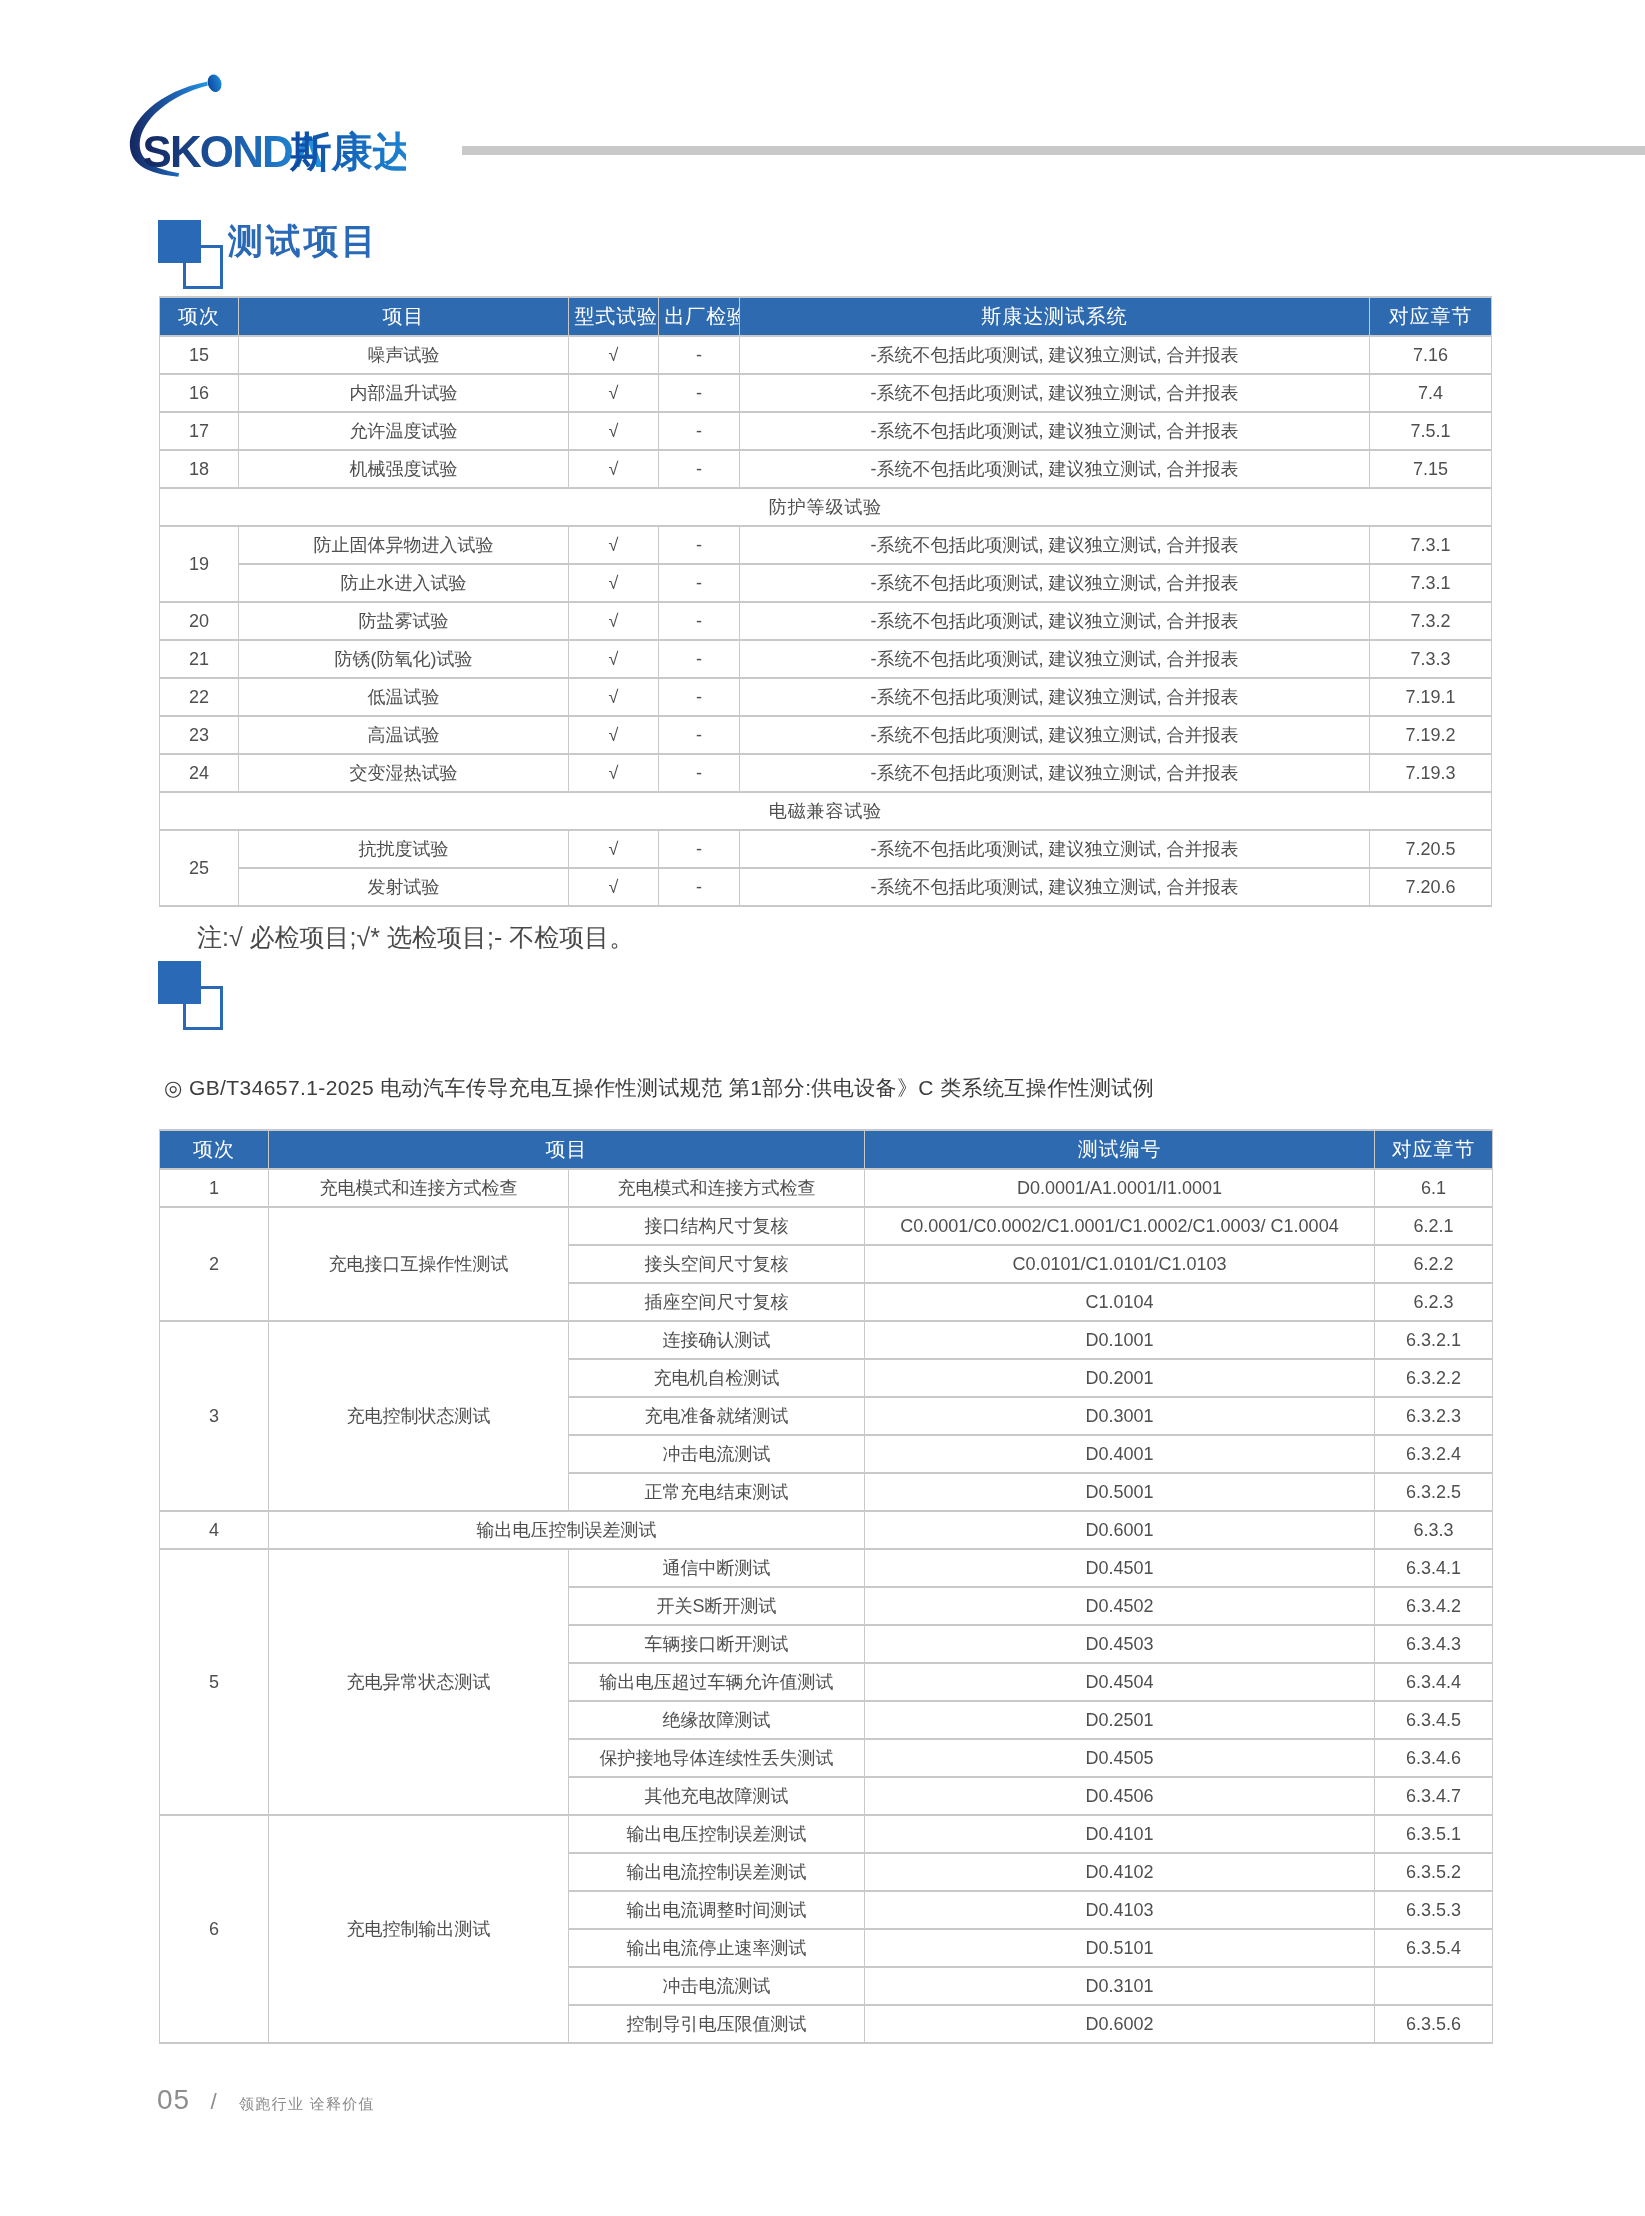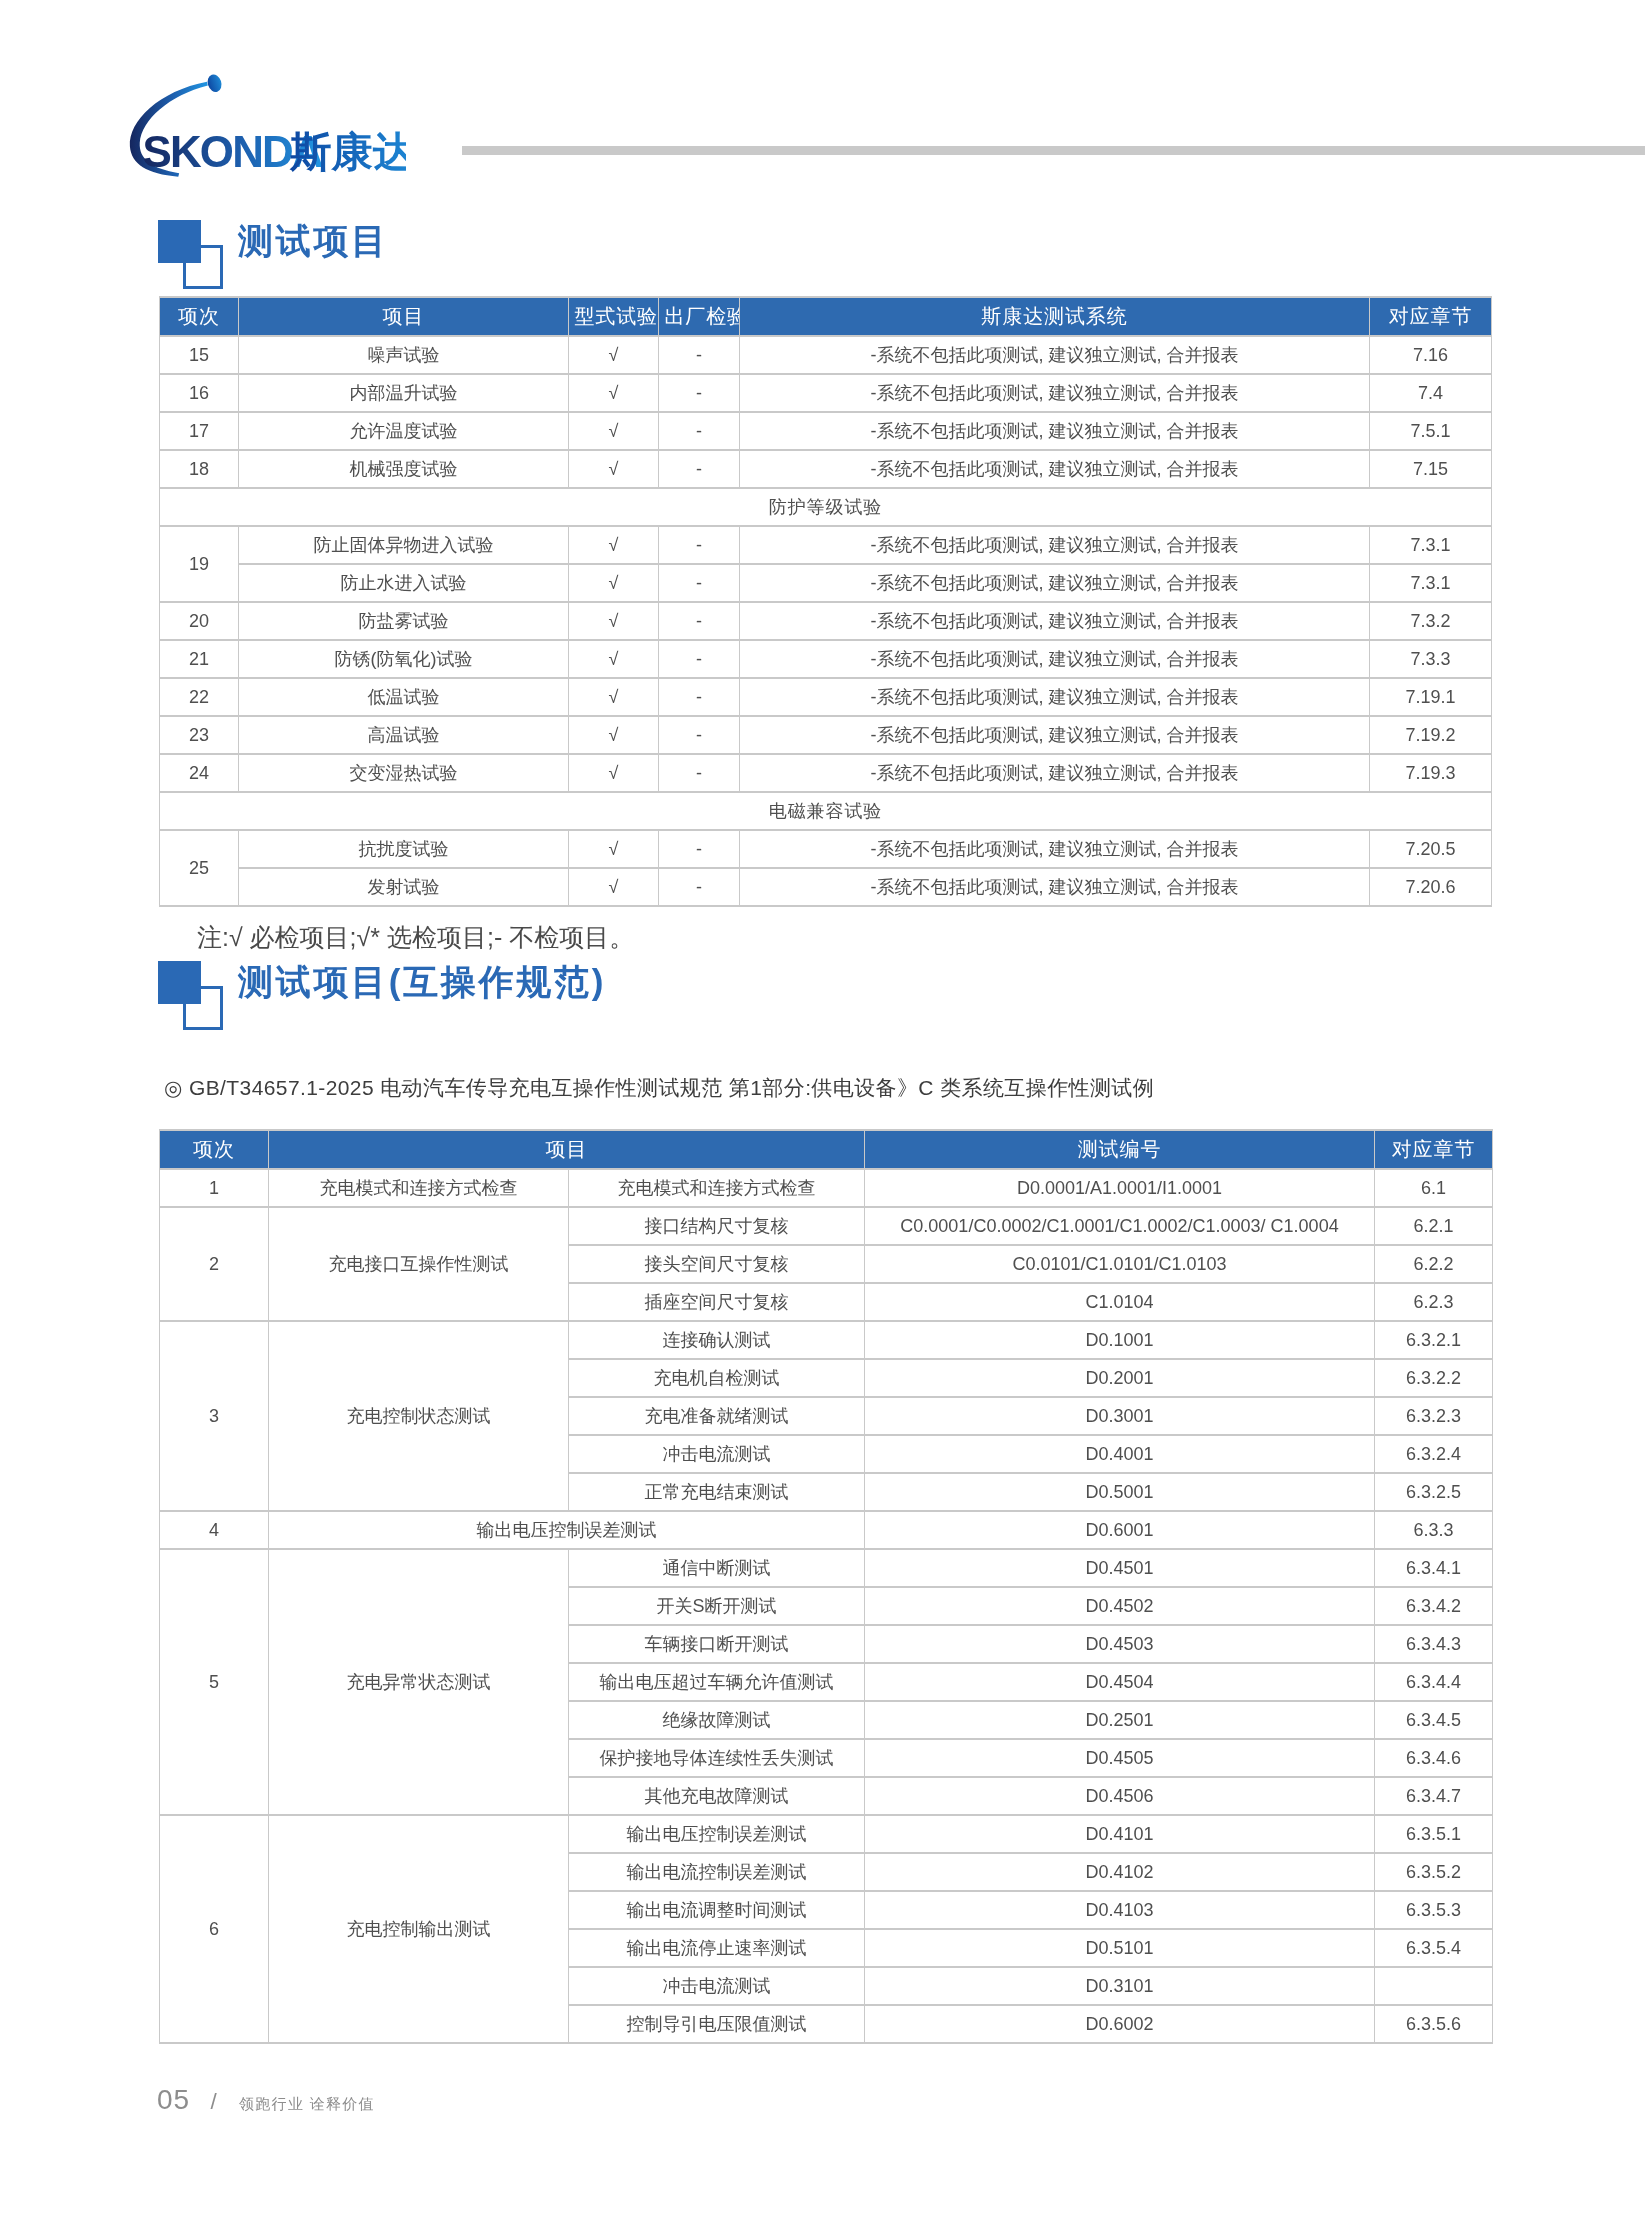--- a/index.html
+++ b/index.html
@@ -12,21 +12,21 @@
   .logo{position:absolute;left:119px;top:72px;width:287px;height:112px;}
   
   .top-rule{position:absolute;left:462px;top:146px;width:1183px;height:9px;background:var(--rule-gray,#c9c9c9);}
   
   .section-heading{position:absolute;left:158px;display:flex;align-items:flex-start;}
   #section1-heading{top:216px;}
   #section2-heading{top:957px;}
   .heading-icon{position:relative;width:63px;height:72px;flex:0 0 auto;}
   .heading-icon .sq-outline{position:absolute;left:25px;top:29px;width:34px;height:38px;border:3.1px solid var(--accent-blue,#2565b0);background:#fff;}
   .heading-icon .sq-fill{position:absolute;left:0;top:3.6px;width:43px;height:43px;background:var(--accent-blue,#2565b0);}
-  .heading-title{font-size:35px;line-height:50px;font-weight:600;color:var(--accent-blue,#2c6db8);letter-spacing:2.7px;margin-left:17px;white-space:nowrap;}
+  .heading-title{font-size:35px;line-height:50px;font-weight:600;color:var(--accent-blue,#2c6db8);letter-spacing:2.7px;margin-left:7px;white-space:nowrap;}
   
   .note{position:absolute;left:197px;top:921px;font-size:25px;color:#4a4a4a;white-space:nowrap;}
   .subtitle{position:absolute;left:164px;top:1074px;font-size:21px;color:#3d3d3d;white-space:nowrap;letter-spacing:0.4px;}
   .footer{position:absolute;left:157px;top:2083px;display:flex;align-items:baseline;color:var(--text-gray,#8d8d8d);gap:16px;}
   .footer .page-no{font-size:28px;letter-spacing:0.9px;}
   .footer .sep{font-size:22.4px;margin:0 6.3px 0 4.5px;font-weight:300;}
   .footer .slogan{font-size:15px;letter-spacing:1.3px;margin-top:12px;}
   
   .doc-table{position:absolute;left:159px;border-collapse:collapse;table-layout:fixed;width:1332px;background:#fff;padding-left:37px;}
   #table1{top:296px;}
@@ -211,21 +211,20 @@
     </tbody>
 </table>
 
 <div class="note">注:√ 必检项目;√* 选检项目;- 不检项目。</div>
 
 <div class="section-heading" id="section2-heading">
   <div class="heading-icon">
     <div class="sq-outline"></div>
     <div class="sq-fill"></div>
   </div>
-  <div class="heading-title">测试项目(互操作规范)</div>
 </div>
 
 <div class="subtitle">◎ GB/T34657.1-2025 电动汽车传导充电互操作性测试规范 第1部分:供电设备》C 类系统互操作性测试例</div>
 
 <table class="doc-table" id="table2">
   <colgroup id="table2-cols">
       <col style="width: 109px;">
       <col style="width: 300px;">
       <col style="width: 296px;">
       <col style="width: 510px;">

